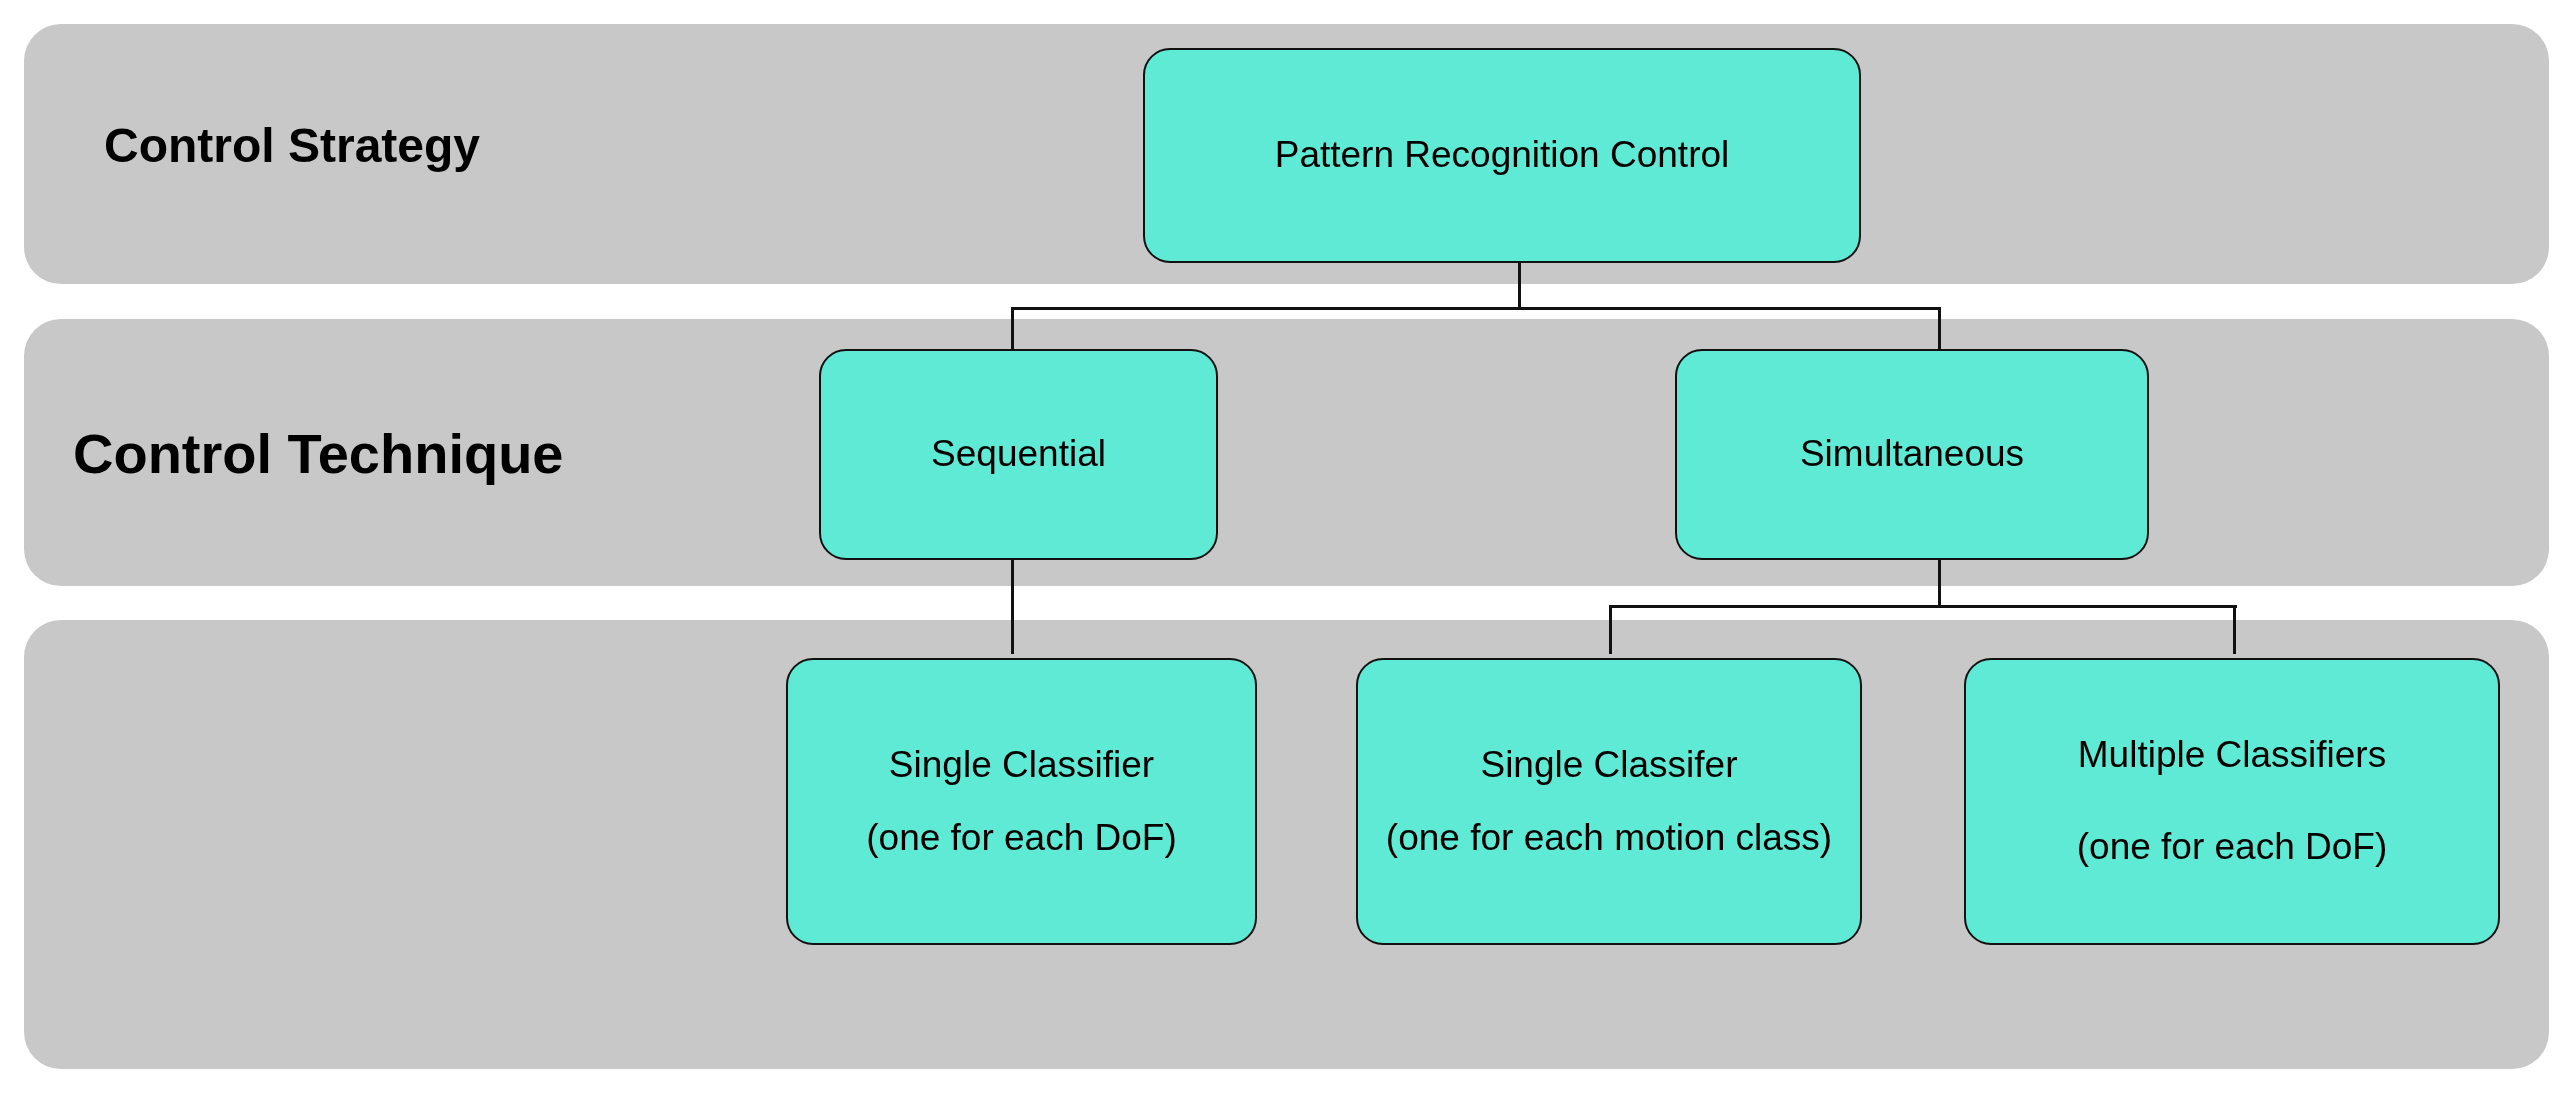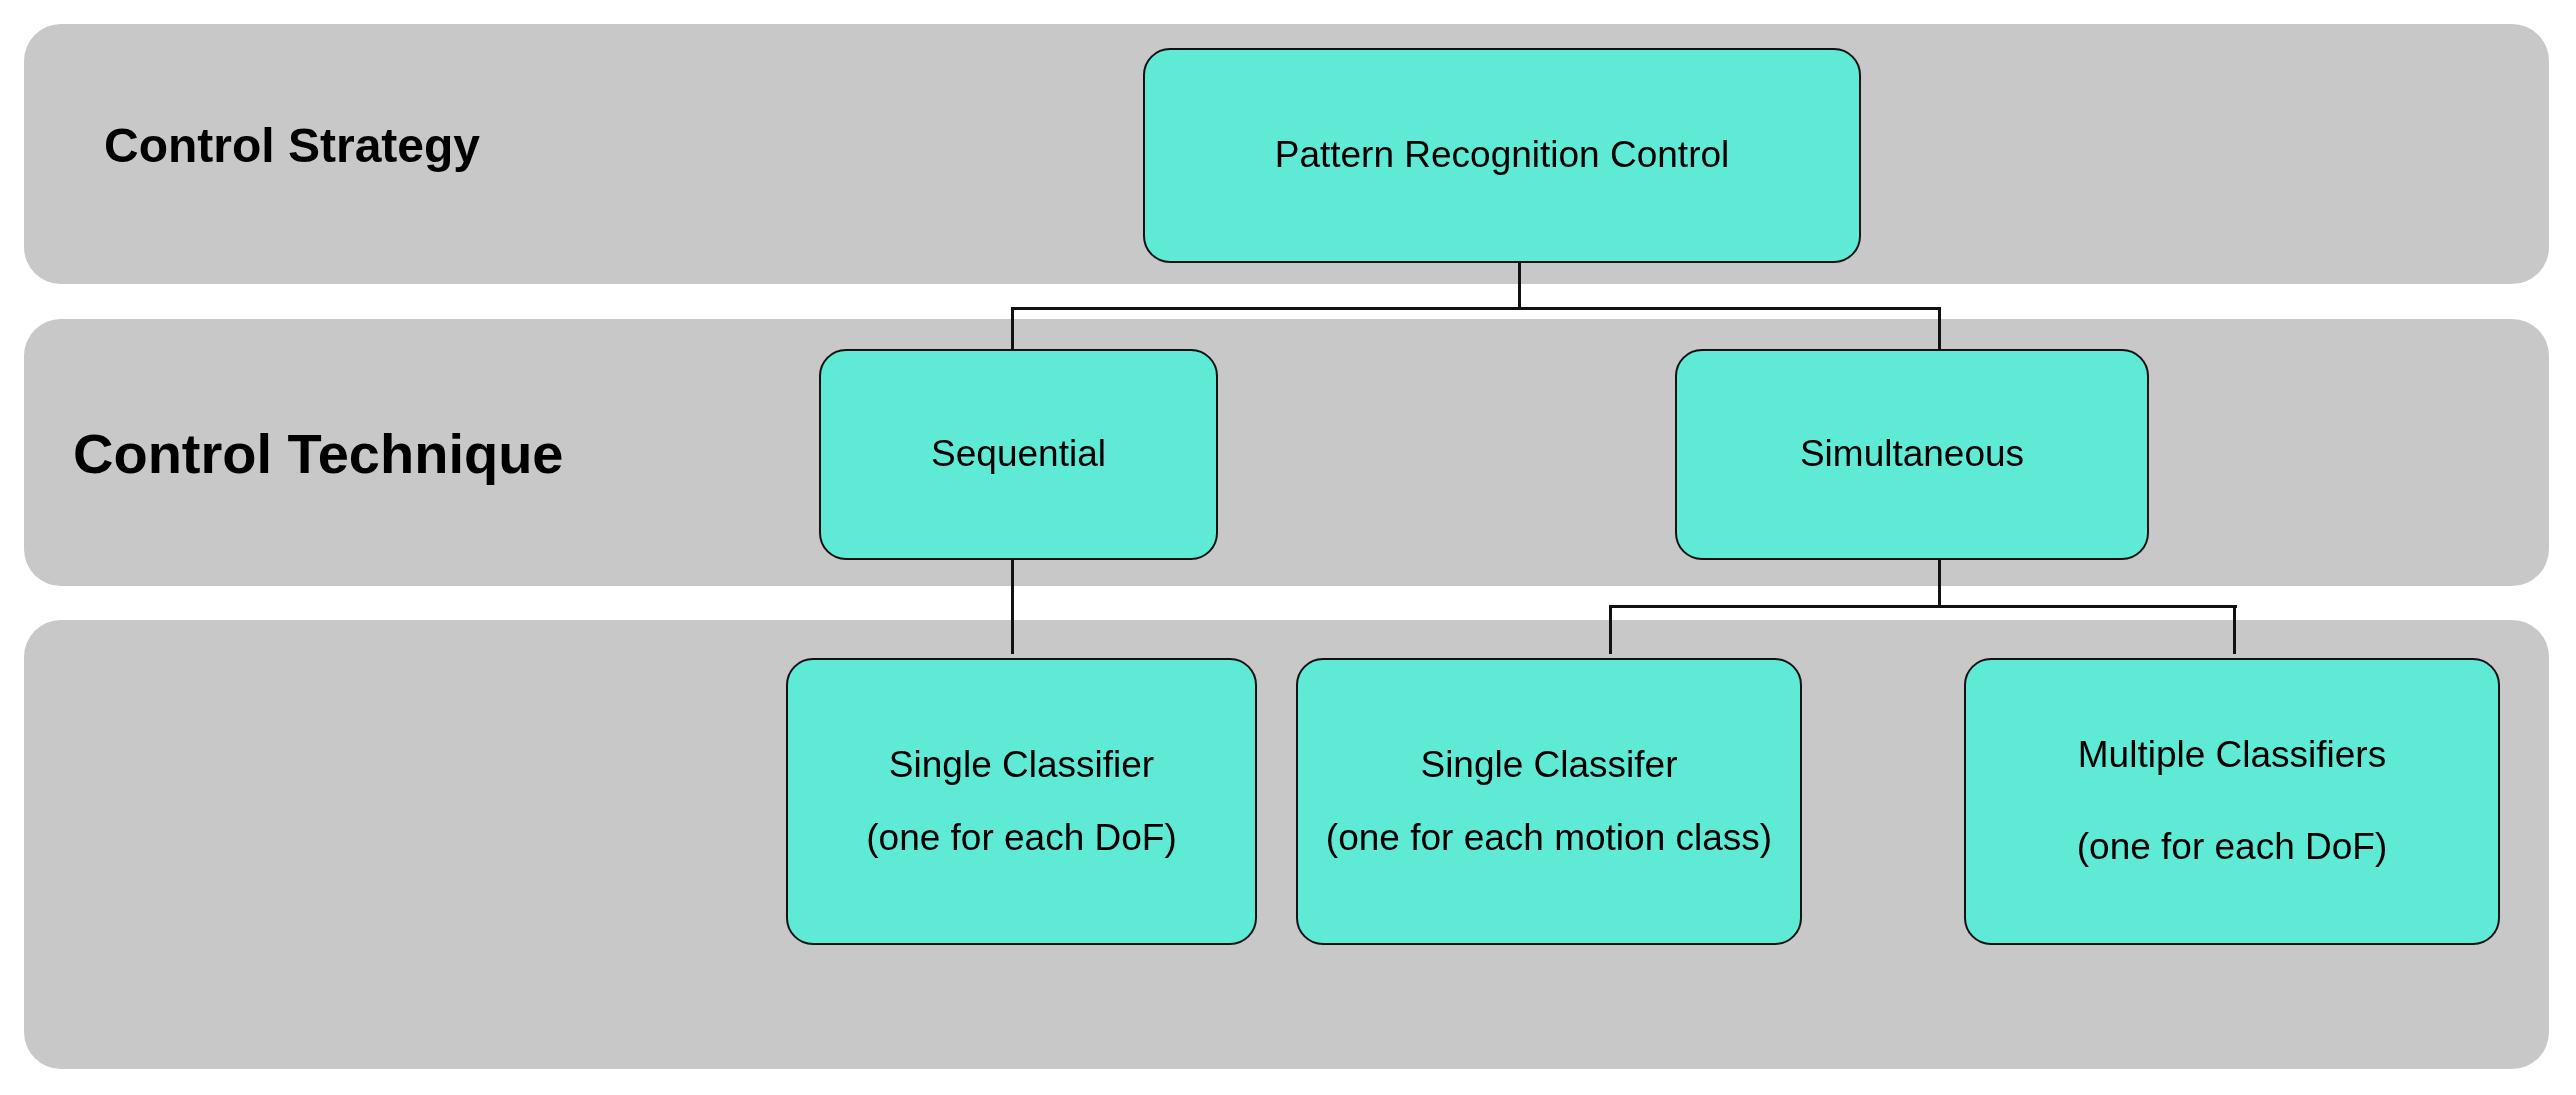--- a/index.html
+++ b/index.html
@@ -104,21 +104,21 @@
 
   <div class="node" style="left:1675px; top:349px; width:474px; height:211px; font-size:37px;">
     <span class="line1">Simultaneous</span>
   </div>
 
   <div class="node two-line" style="left:786px; top:658px; width:471px; height:287px; font-size:37px;">
     <span class="line1">Single Classifier</span>
     <span class="line2">(one for each DoF)</span>
   </div>
 
-  <div class="node two-line" style="left:1296px; top:658px; width:506px; height:287px; font-size:37px;">
+  <div class="node two-line" style="left:1356px; top:658px; width:506px; height:287px; font-size:37px;">
     <span class="line1">Single Classifer</span>
     <span class="line2">(one for each motion class)</span>
   </div>
 
   <div class="node two-line" style="left:1964px; top:658px; width:536px; height:287px; font-size:37px;gap:19px;">
     <span class="line1">Multiple Classifiers</span>
     <span class="line2">(one for each DoF)</span>
   </div>
 
 </div>

